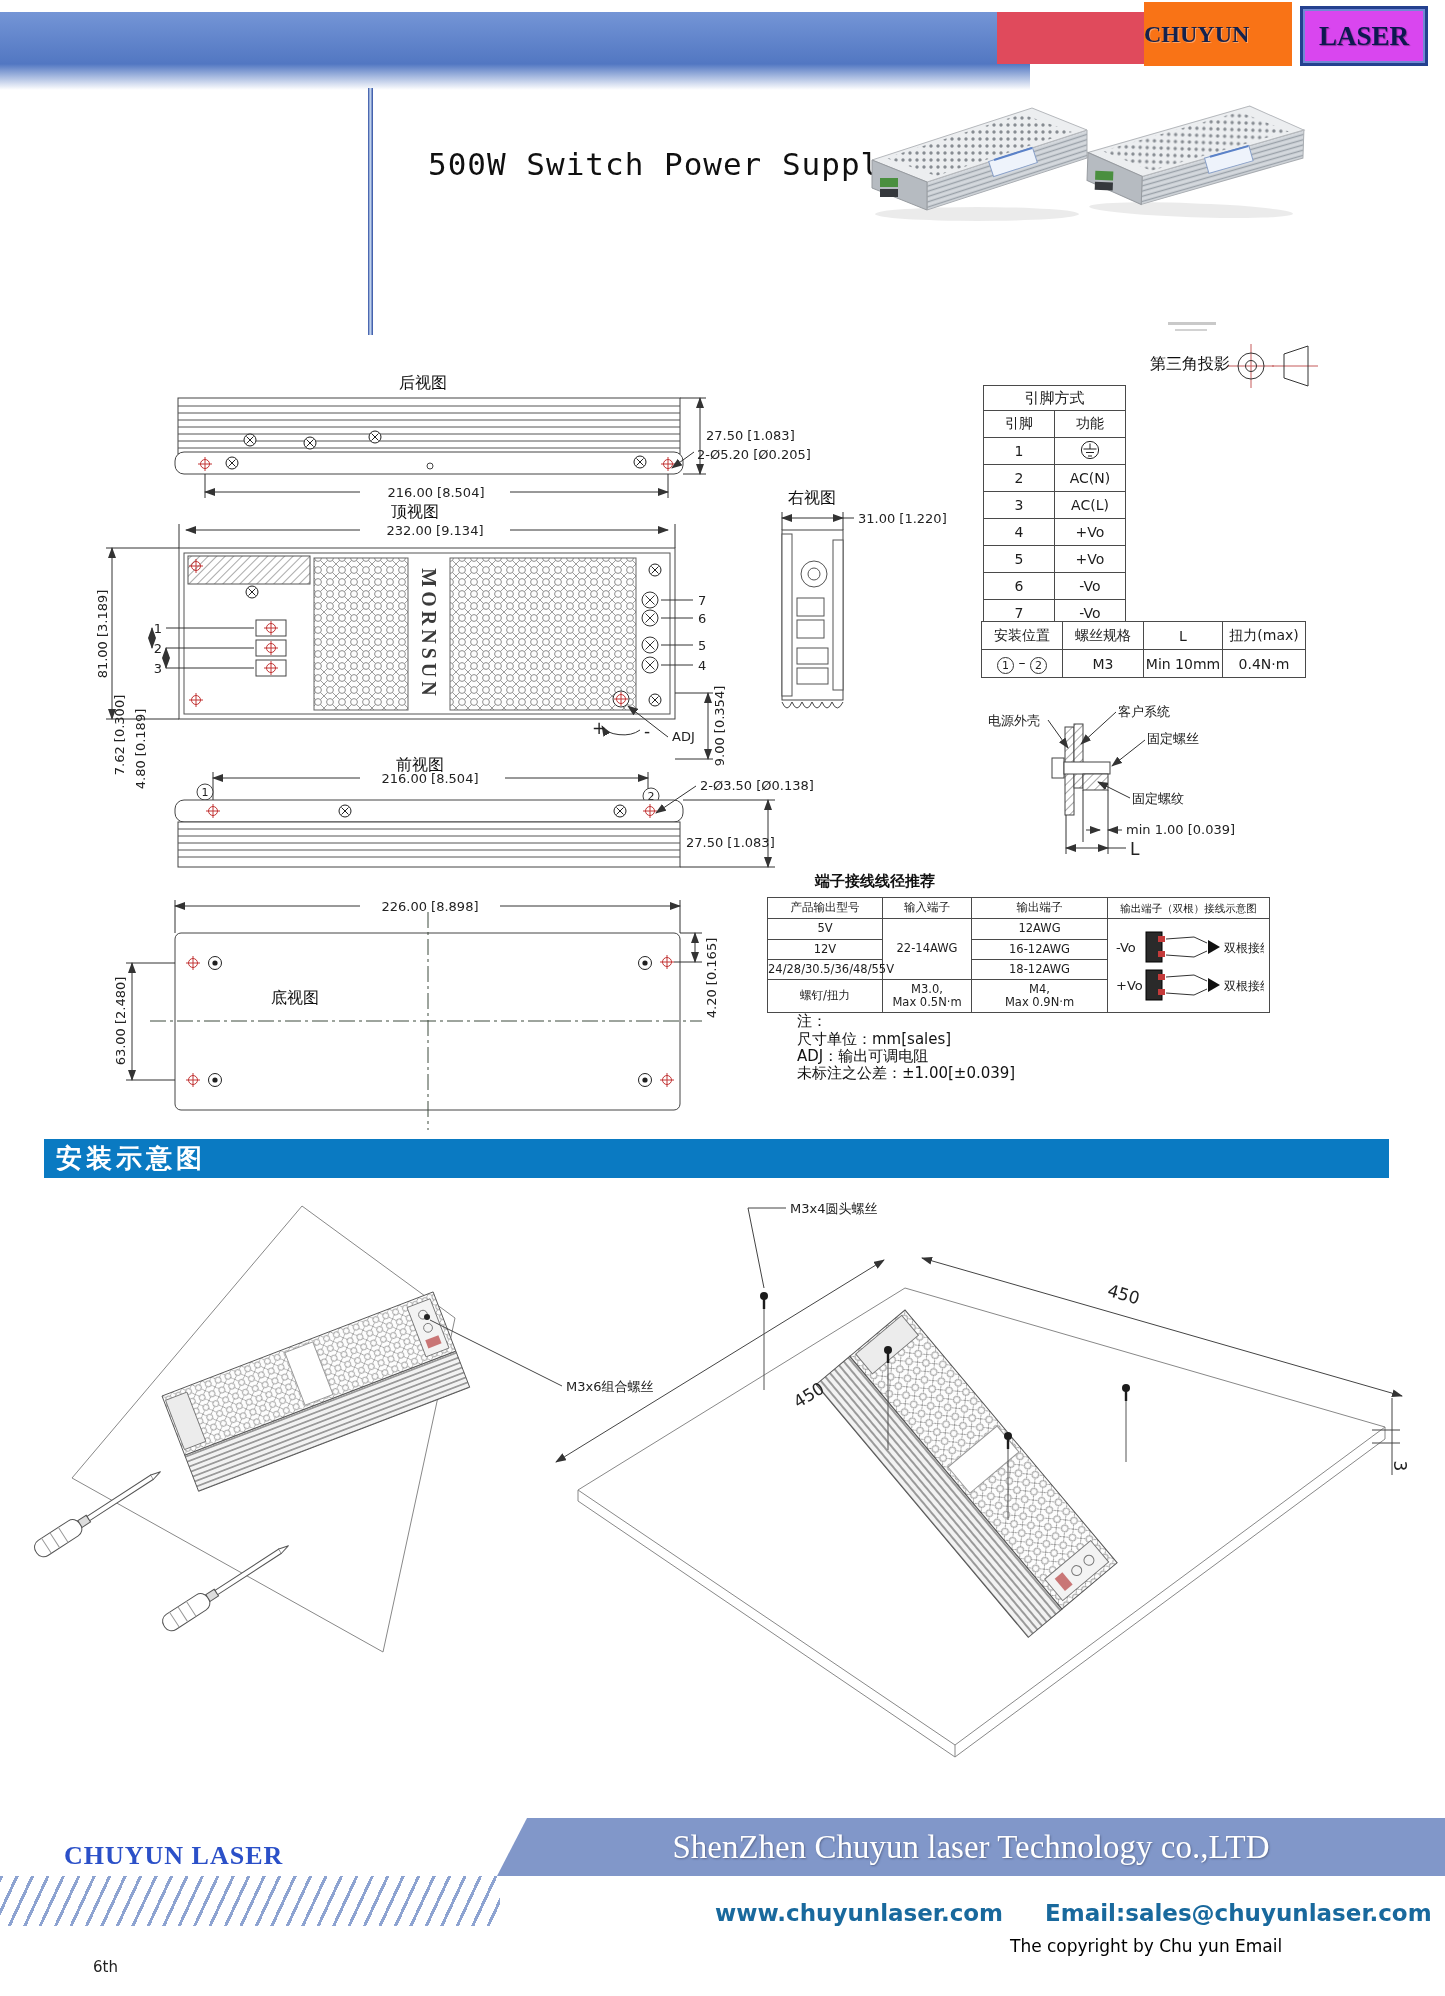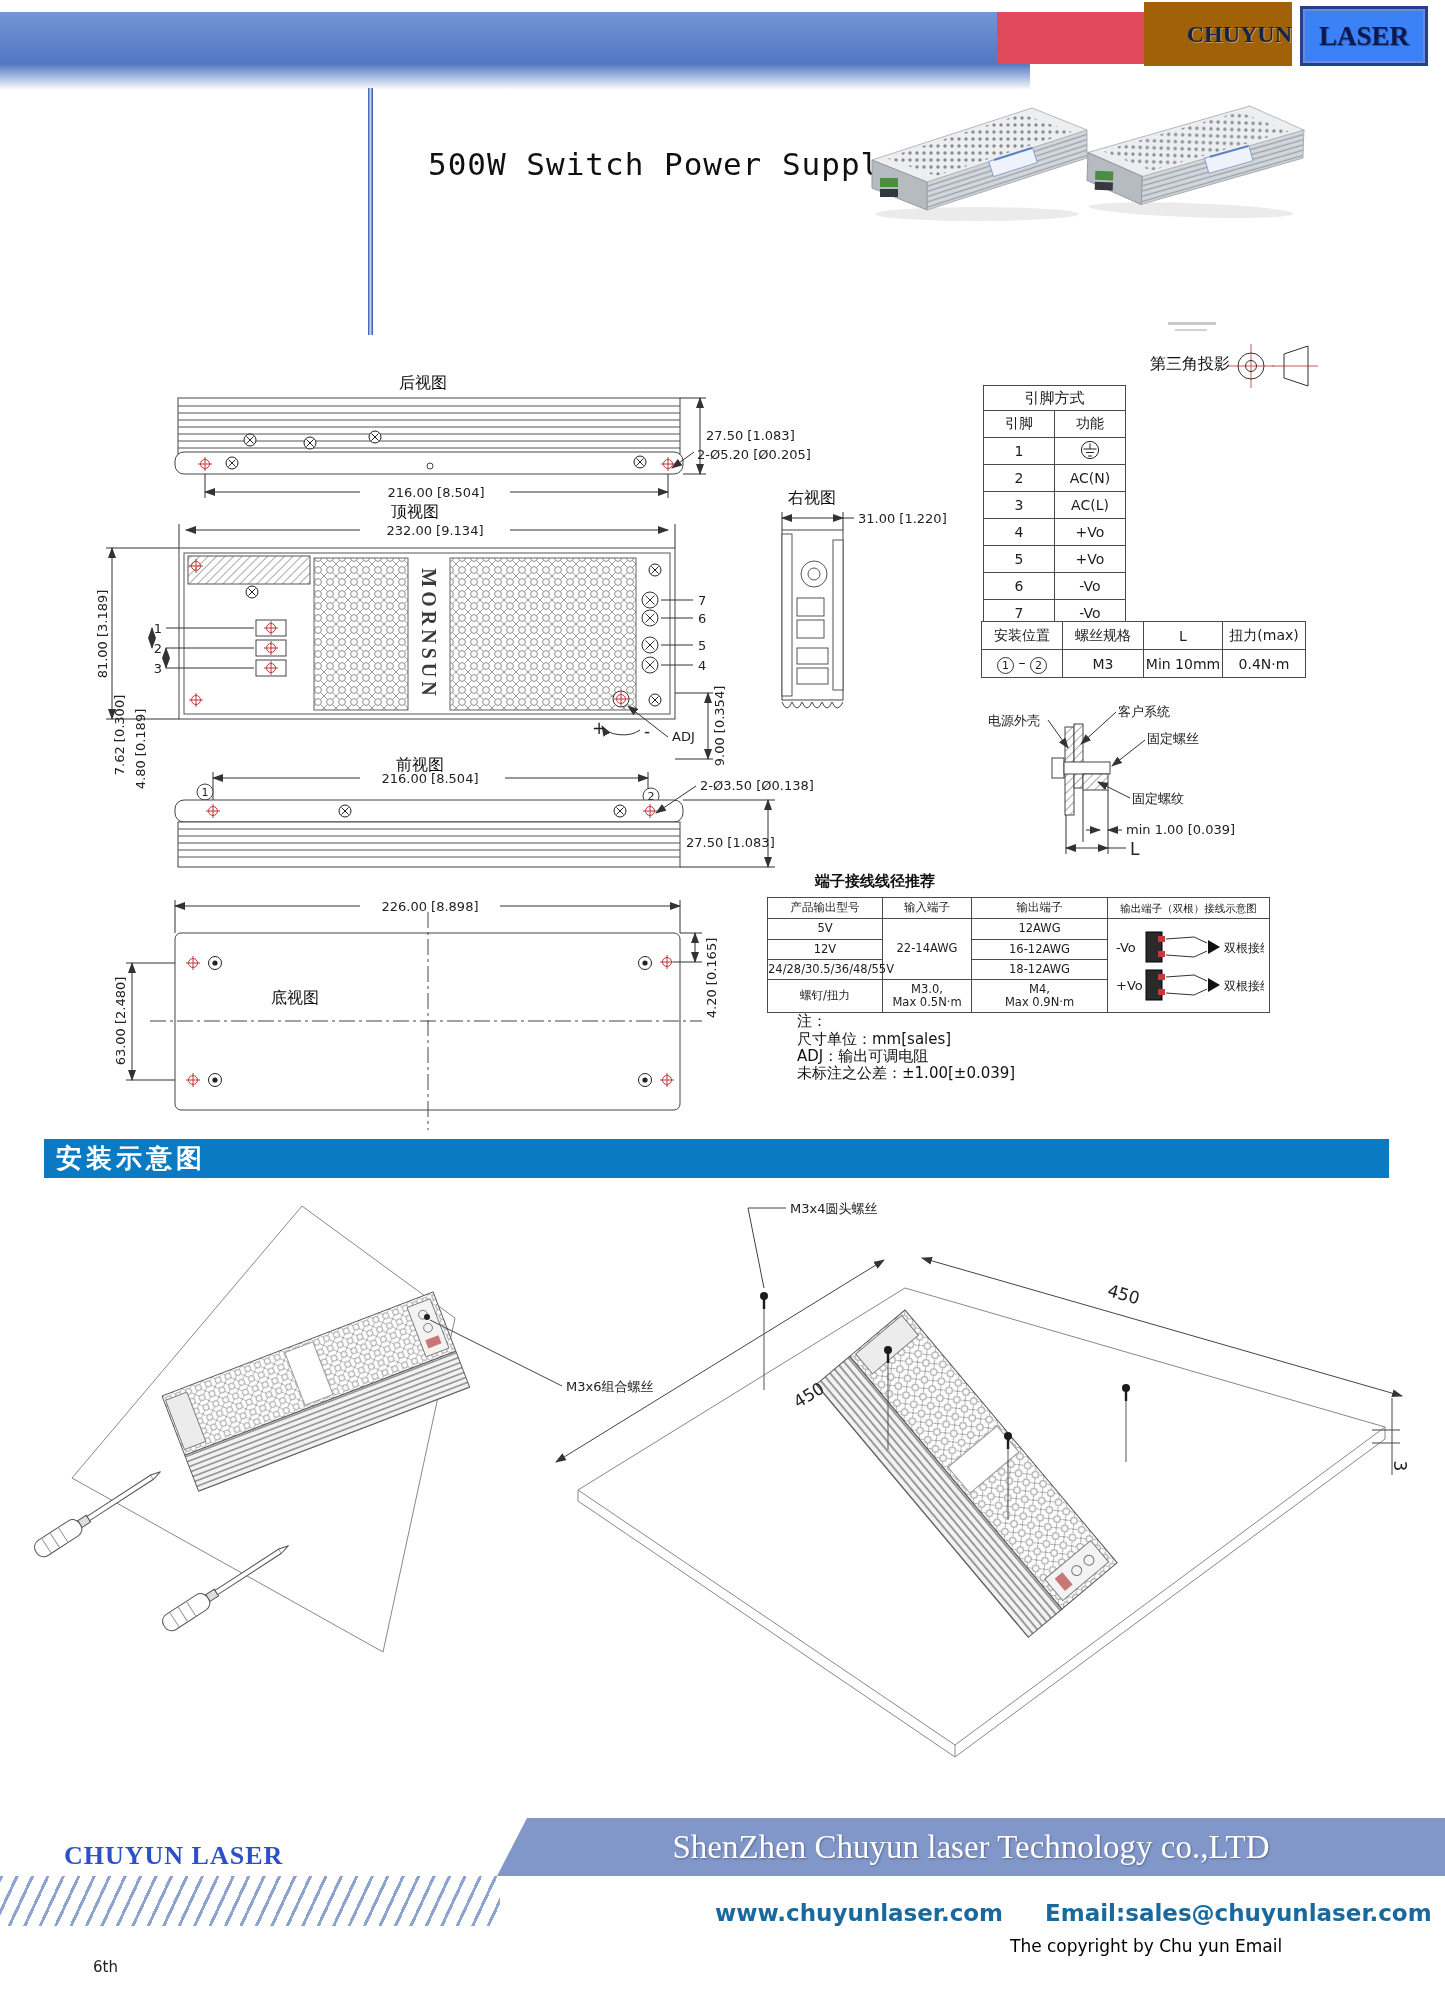--- a/index.html
+++ b/index.html
@@ -3,23 +3,23 @@
 <meta charset="utf-8">
 <style>
   html,body{margin:0;padding:0;background:#e8e8e8;}
   .page{position:relative;width:1445px;height:1996px;background:#fff;overflow:hidden;
         font-family:"DejaVu Sans","Liberation Sans",sans-serif;color:#222;}
   .abs{position:absolute;}
   
   .topbar{left:0;top:12px;width:997px;height:52px;background:linear-gradient(180deg,#7495d6,#5277c2);}
   .topfade{left:0;top:64px;width:1030px;height:26px;background:linear-gradient(180deg,#5277c2,#ffffff);}
   .redblock{left:997px;top:12px;width:147px;height:52px;background:#e04a5c;}
-  .greenblock{left:1144px;top:2px;width:148px;height:64px;background:#a16207;display:flex;align-items:center;justify-content:flex-end;}
+  .greenblock{left:1144px;top:2px;width:148px;height:64px;background:#f97316;display:flex;align-items:center;justify-content:flex-start;}
   .greenblock span{font-family:"Liberation Serif",serif;font-weight:bold;font-size:24px;color:#14224e;text-shadow:1px 1px 0 rgba(255,255,255,.35);}
-  .laserblock{left:1300px;top:6px;width:128px;height:60px;background:#3b82f6;border:3px solid #24418f;box-sizing:border-box;
+  .laserblock{left:1300px;top:6px;width:128px;height:60px;background:#d946ef;border:3px solid #24418f;box-sizing:border-box;
               display:flex;align-items:center;justify-content:center;box-shadow:inset 0 0 0 2px #7089d4;}
   .laserblock span{font-family:"Liberation Serif",serif;font-weight:bold;font-size:27px;color:#0d1850;text-shadow:1px 1px 1px rgba(0,0,0,.35);}
   
   .vline{left:368px;top:88px;width:5px;height:247px;background:linear-gradient(90deg,#27479e,#cfe0f5 45%,#27479e);}
   .page-title{left:428px;top:146px;font-family:"DejaVu Sans Mono","Liberation Mono",monospace;font-size:31px;font-weight:500;color:#101010;letter-spacing:1px;}
   
   table{border-collapse:collapse;table-layout:fixed;background:#fff;}
   td{border:1px solid #4a4a4a;text-align:center;vertical-align:middle;padding:0;font-size:14px;color:#1c1c1c;}
   .pin-table-wrap{left:983px;top:385px;width:143px;}
   .pin-table{width:143px;padding-left:24px;}

